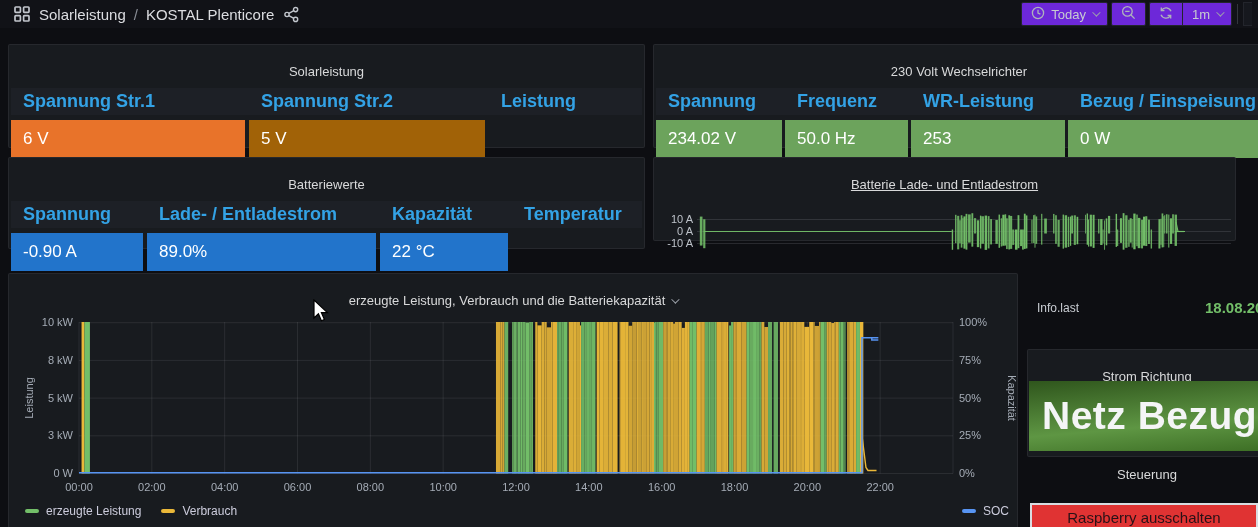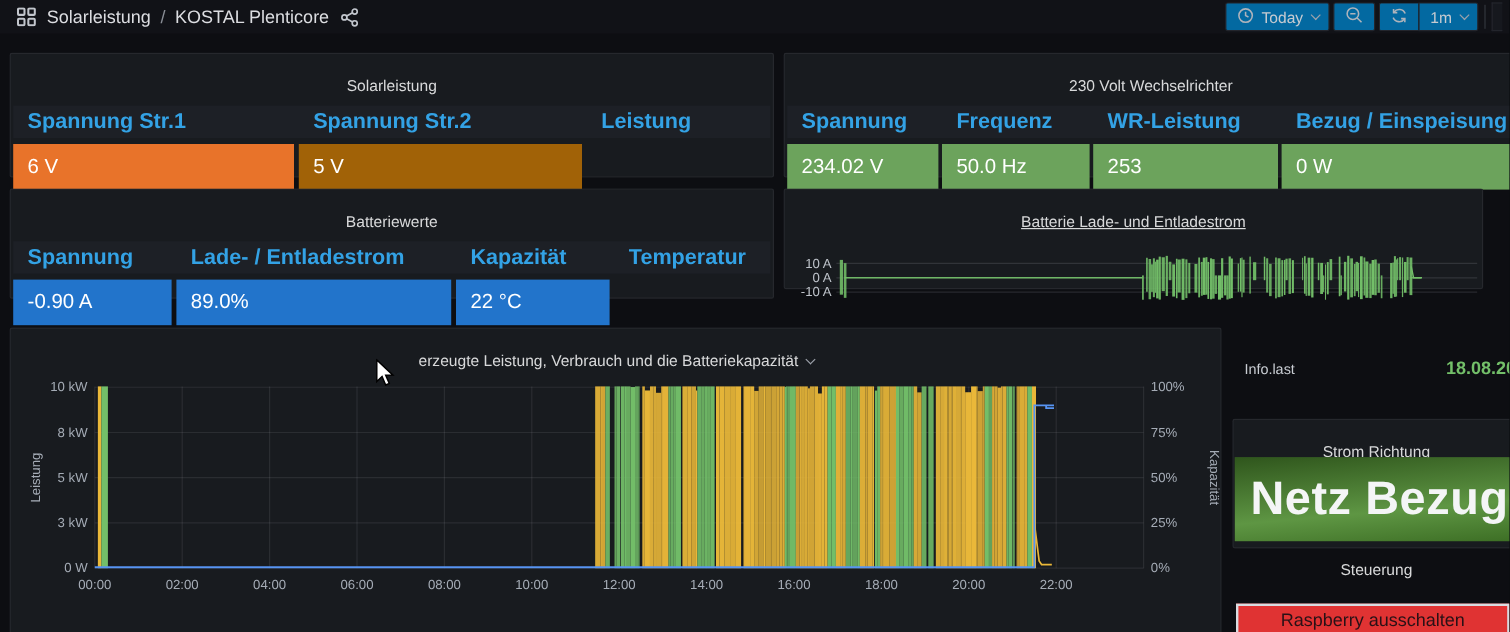--- a/index.html
+++ b/index.html
@@ -8,21 +8,21 @@
           font-family:"Liberation Sans","DejaVu Sans",sans-serif;color:#D8D9DA;}
 
   
   .topnav{position:absolute;top:0;left:0;right:0;height:28px;background:#111217;
           display:flex;align-items:center;justify-content:space-between;padding:0 6px;}
   .nav-left{display:flex;align-items:center;gap:9px;padding-left:8px;}
   .breadcrumb{display:flex;align-items:center;gap:8px;font-size:15px;color:#DCDDE1;white-space:nowrap;}
   .crumb-sep{color:#8A8E96;}
   .icon-btn{display:flex;align-items:center;justify-content:center;cursor:pointer;color:#B6BBC3;}
   .nav-right{display:flex;align-items:center;gap:3px;height:100%;}
-  .nav-btn{display:flex;align-items:center;gap:6px;background:#0369a1;border:1px solid #23252C;
+  .nav-btn{display:flex;align-items:center;gap:6px;background:#6d28d9;border:1px solid #23252C;
            border-radius:2px;height:24px;padding:0 9px;font-size:13px;color:#C7CBD1;cursor:pointer;white-space:nowrap;}
   .nav-group{display:flex;align-items:center;height:24px;}
   .nav-group .nav-btn{border-radius:0;}
   .nav-group .nav-btn:first-child{border-radius:2px 0 0 2px;border-right:none;}
   .nav-group .nav-btn:last-child{border-radius:0 2px 2px 0;}
   .nav-divider{width:1px;height:20px;background:#33363D;margin:0 2px;}
   .nav-sliver{width:9px;height:24px;background:#16181E;border:1px solid #23252C;border-right:none;}
   .chev{display:inline-block;width:6px;height:6px;border-right:1.4px solid #9DA2AB;
         border-bottom:1.4px solid #9DA2AB;transform:rotate(45deg) translateY(-2px);}
 
@@ -472,20 +472,38 @@
         <text x="434.16666666666663" y="217" text-anchor="middle" font-size="11" fill="#A5ACB6" font-family="&quot;Liberation Sans&quot;,&quot;DejaVu Sans&quot;,sans-serif">10:00</text>
         <text x="507" y="217" text-anchor="middle" font-size="11" fill="#A5ACB6" font-family="&quot;Liberation Sans&quot;,&quot;DejaVu Sans&quot;,sans-serif">12:00</text>
         <text x="579.8333333333333" y="217" text-anchor="middle" font-size="11" fill="#A5ACB6" font-family="&quot;Liberation Sans&quot;,&quot;DejaVu Sans&quot;,sans-serif">14:00</text>
         <text x="652.6666666666666" y="217" text-anchor="middle" font-size="11" fill="#A5ACB6" font-family="&quot;Liberation Sans&quot;,&quot;DejaVu Sans&quot;,sans-serif">16:00</text>
         <text x="725.5" y="217" text-anchor="middle" font-size="11" fill="#A5ACB6" font-family="&quot;Liberation Sans&quot;,&quot;DejaVu Sans&quot;,sans-serif">18:00</text>
         <text x="798.3333333333333" y="217" text-anchor="middle" font-size="11" fill="#A5ACB6" font-family="&quot;Liberation Sans&quot;,&quot;DejaVu Sans&quot;,sans-serif">20:00</text>
         <text x="871.1666666666666" y="217" text-anchor="middle" font-size="11" fill="#A5ACB6" font-family="&quot;Liberation Sans&quot;,&quot;DejaVu Sans&quot;,sans-serif">22:00</text>
         <text x="24" y="124" text-anchor="middle" font-size="11" fill="#A5ACB6" font-family="&quot;Liberation Sans&quot;,&quot;DejaVu Sans&quot;,sans-serif" transform="rotate(-90 24 124)">Leistung</text>
         <text x="999" y="124" text-anchor="middle" font-size="11" fill="#A5ACB6" font-family="&quot;Liberation Sans&quot;,&quot;DejaVu Sans&quot;,sans-serif" transform="rotate(90 999 124)">Kapazität</text>
       </svg>
+    <div class="chart-legend">
+      <div class="legend-group">
+        <span class="legend-item">
+          <span class="legend-dash" style="background-color: rgb(115, 191, 105);"></span>
+          <span>erzeugte Leistung</span>
+        </span>
+        <span class="legend-item">
+          <span class="legend-dash" style="background-color: rgb(234, 184, 57);"></span>
+          <span>Verbrauch</span>
+        </span>
+      </div>
+      <div class="legend-group">
+        <span class="legend-item">
+          <span class="legend-dash" style="background-color: rgb(87, 148, 242);"></span>
+          <span>SOC</span>
+        </span>
+      </div>
+    </div>
   </section>
 
   <div id="info-row">
     <span class="info-label">Info.last</span>
     <span class="info-value" style="color: rgb(115, 191, 105);">18.08.20</span>
   </div>
 
   <section class="panel" id="panel-direction">
     <div class="panel-title">Strom Richtung</div>
     <div class="direction-box" style="background-color: rgb(76, 138, 46);">

